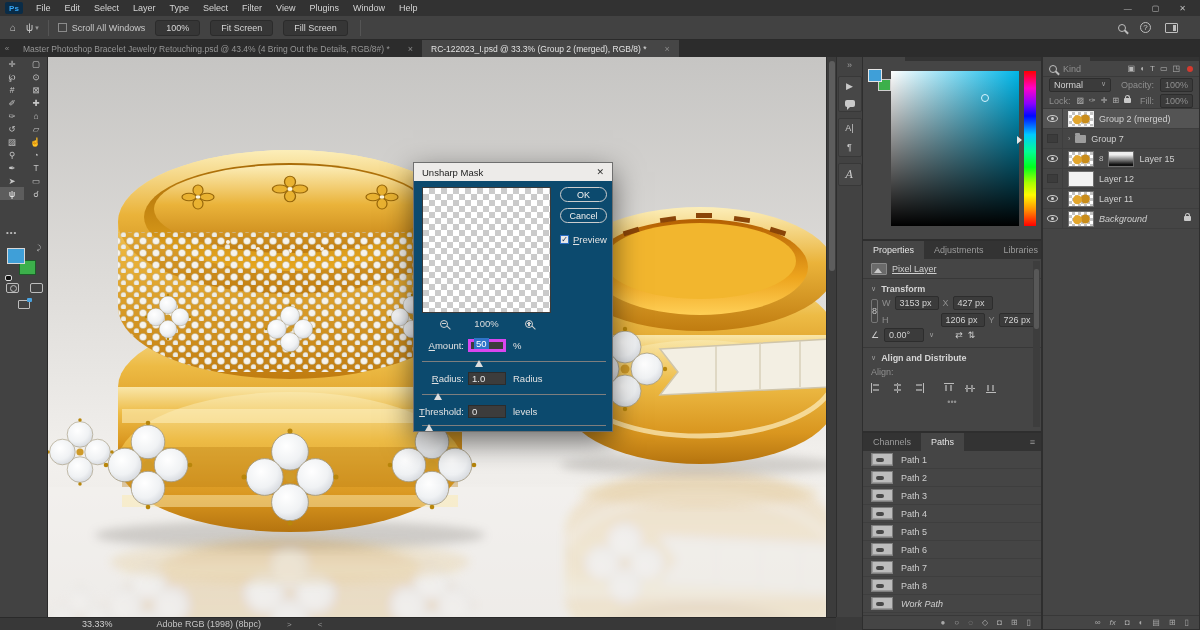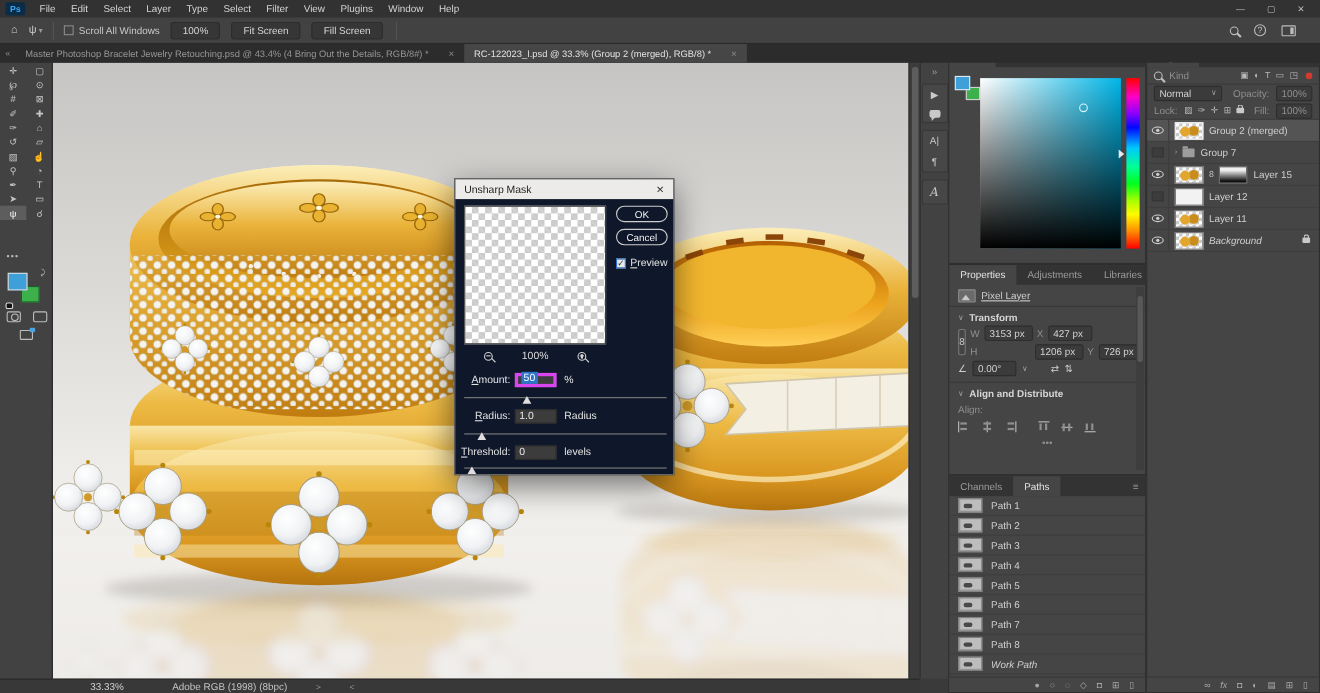--- a/index.html
+++ b/index.html
@@ -130,21 +130,21 @@
   .padlock::before { content:""; position:absolute; left:1px; top:-3px; width:3px; height:3px; border:1px solid #c9c9c9; border-bottom:none; border-radius:3px 3px 0 0; }
   .reddot { width:6px; height:6px; border-radius:50%; background:#d33a2f; margin-left:2px; }
   .panel-bottom { position:absolute; left:0; right:0; bottom:0; height:14px; border-top:1px solid #383838; display:flex; align-items:center; justify-content:flex-end; gap:9px; padding:0 10px; color:#a8a8a8; font-size:8px; background:#454545; }
 
   
   .prow { display:flex; align-items:center; height:18px; gap:8px; padding:0 8px; border-bottom:1px solid #3e3e3e; }
   .pthumb { width:22px; height:13px; background:#bdbdbd; border:1px solid #7e7e7e; flex:none; box-shadow:inset 1px -1px 0 #9a9a9a; position:relative; }
   .pthumb::after { content:""; position:absolute; left:4px; top:4px; width:8px; height:4px; background:#2b2b2b; border-radius:2px; opacity:.8; }
 
   
-  .dialog { position:absolute; left:413px; top:162px; width:200px; height:270px; background:#0f172a; border:1px solid #6f6f6f; box-shadow:0 10px 28px rgba(0,0,0,.55); z-index:40; font-size:9.5px; color:#e2e2e2; }
+  .dialog { position:absolute; left:413px; top:162px; width:200px; height:270px; background:#0c4a6e; border:1px solid #6f6f6f; box-shadow:0 10px 28px rgba(0,0,0,.55); z-index:40; font-size:9.5px; color:#e2e2e2; }
   .d-title { height:18px; background:#edebe9; color:#1c1c1c; display:flex; align-items:center; padding:0 8px; font-size:9.5px; }
   .d-close { margin-left:auto; color:#333; font-size:9px; }
   .d-preview { position:absolute; left:8px; top:24px; width:129px; height:126px; border:1px solid #3a3a3a; background-color:#fff; background-image:linear-gradient(45deg,#cbcbcb 25%,transparent 25%,transparent 75%,#cbcbcb 75%), linear-gradient(45deg,#cbcbcb 25%,transparent 25%,transparent 75%,#cbcbcb 75%); background-size:12px 12px; background-position:0 0,6px 6px; }
   .d-zoomrow { position:absolute; left:8px; top:155px; width:129px; display:flex; align-items:center; justify-content:space-between; padding:0 18px; }
   .zoomlvl { color:#dcdcdc; }
   .magd { width:8px; height:8px; border:1.4px solid #d2d2d2; border-radius:50%; position:relative; }
   .magd::before { content:""; position:absolute; left:1px; top:2.4px; width:4px; height:1.2px; background:#d2d2d2; }
   .magd.plus::after { content:""; position:absolute; left:2.4px; top:1px; width:1.2px; height:4px; background:#d2d2d2; }
   .magd .handle { position:absolute; width:5px; height:1.4px; background:#d2d2d2; transform:rotate(45deg); right:-4px; bottom:-2px; }
   .d-btn { position:absolute; left:146px; width:47px; height:15px; border:1px solid #cdcdcd; border-radius:8px; display:flex; align-items:center; justify-content:center; font-size:9px; color:#f0f0f0; }

